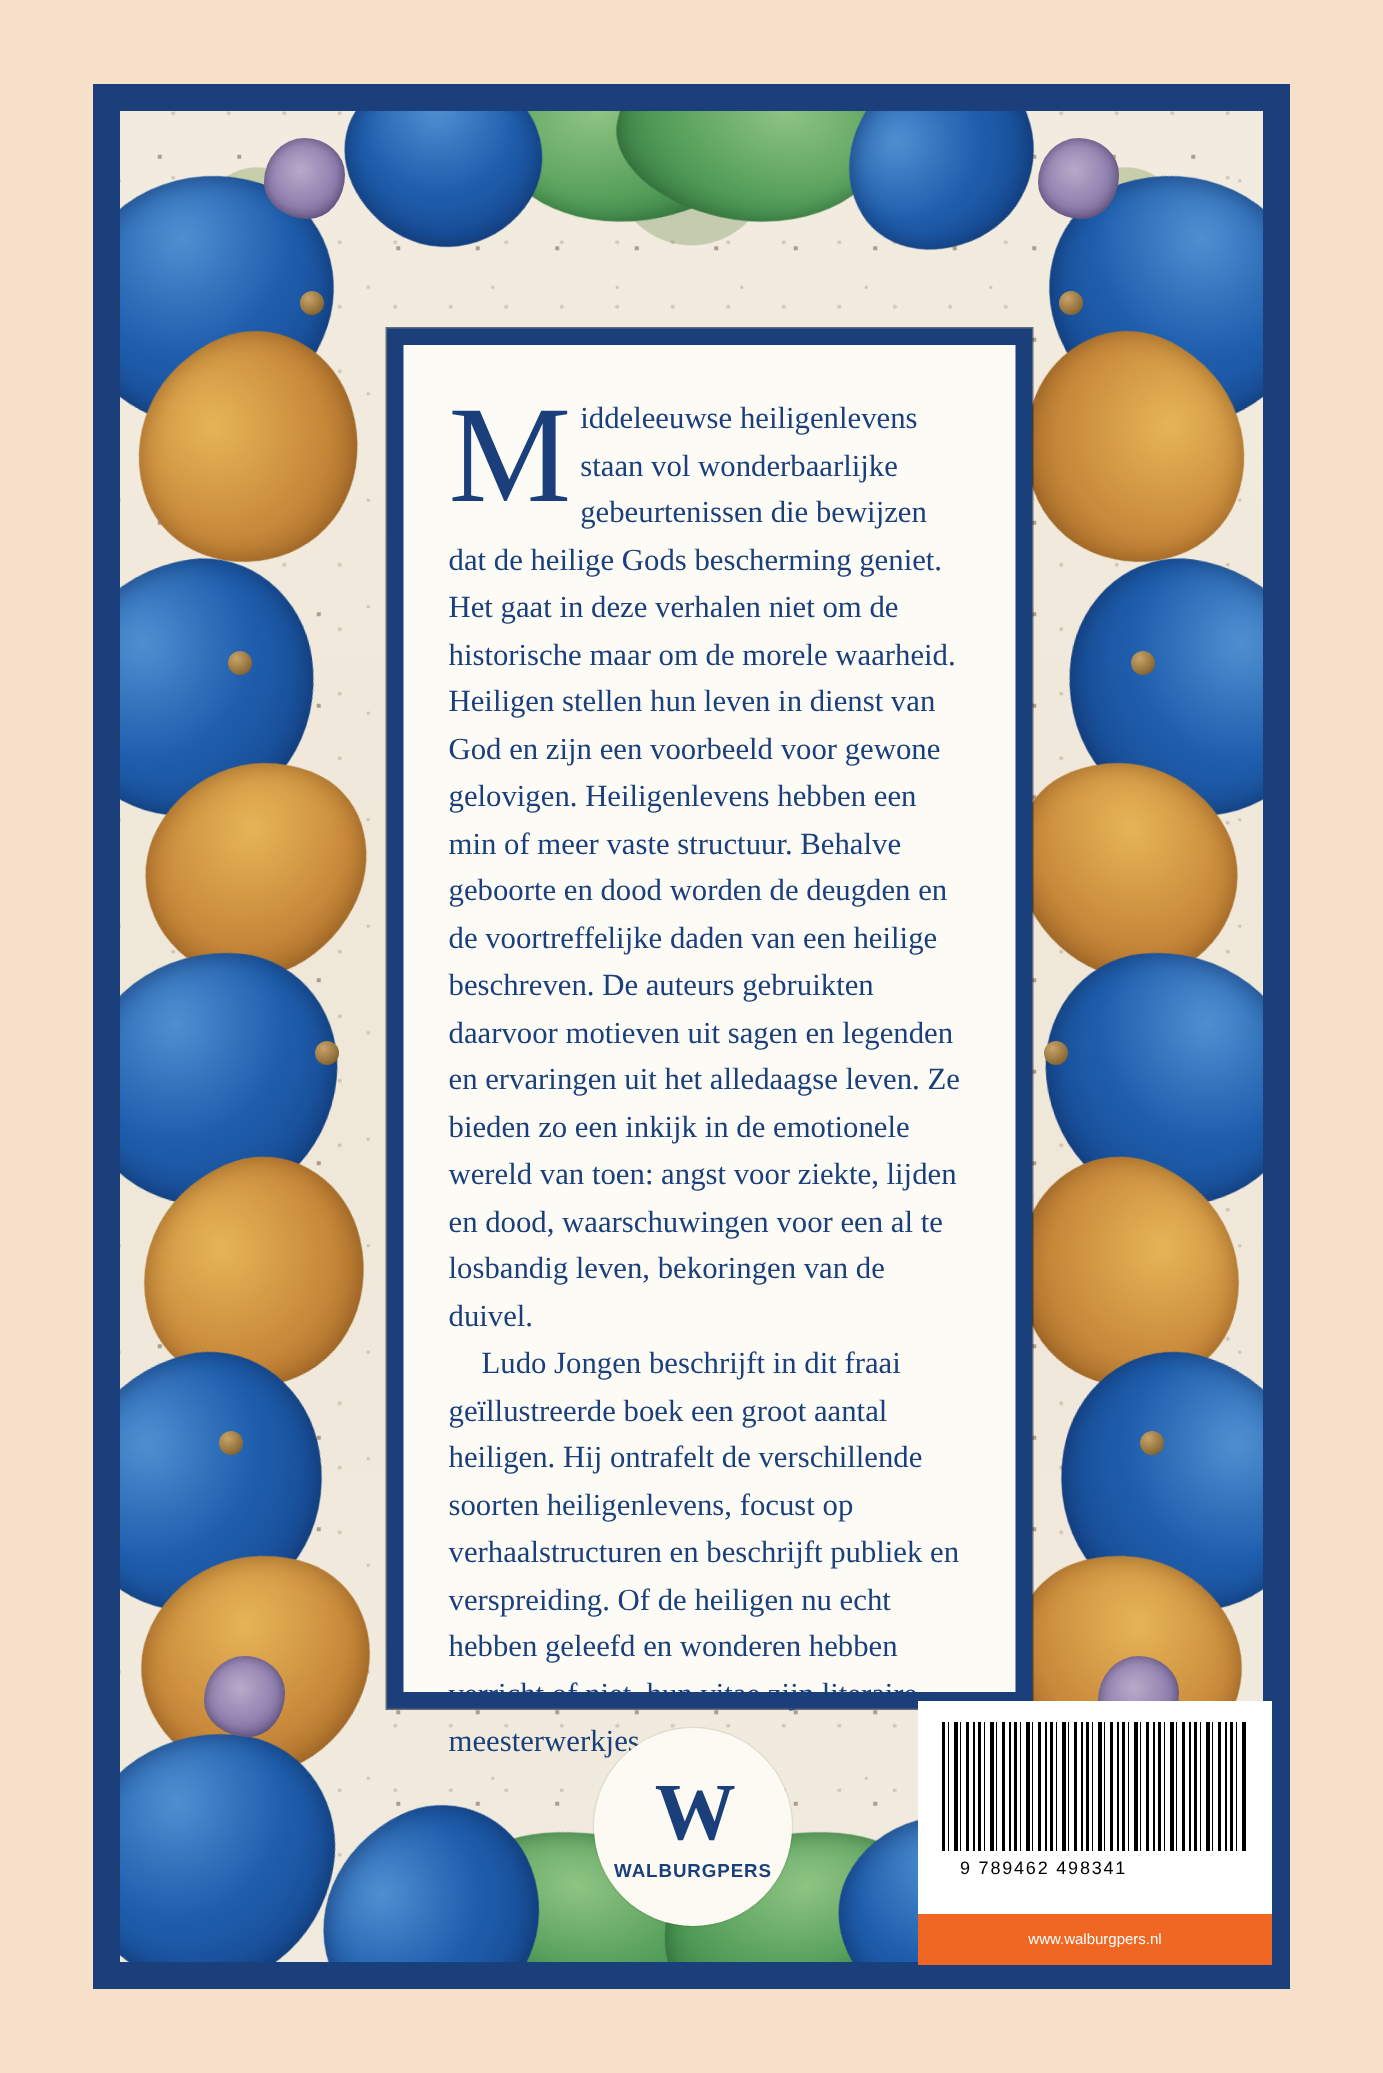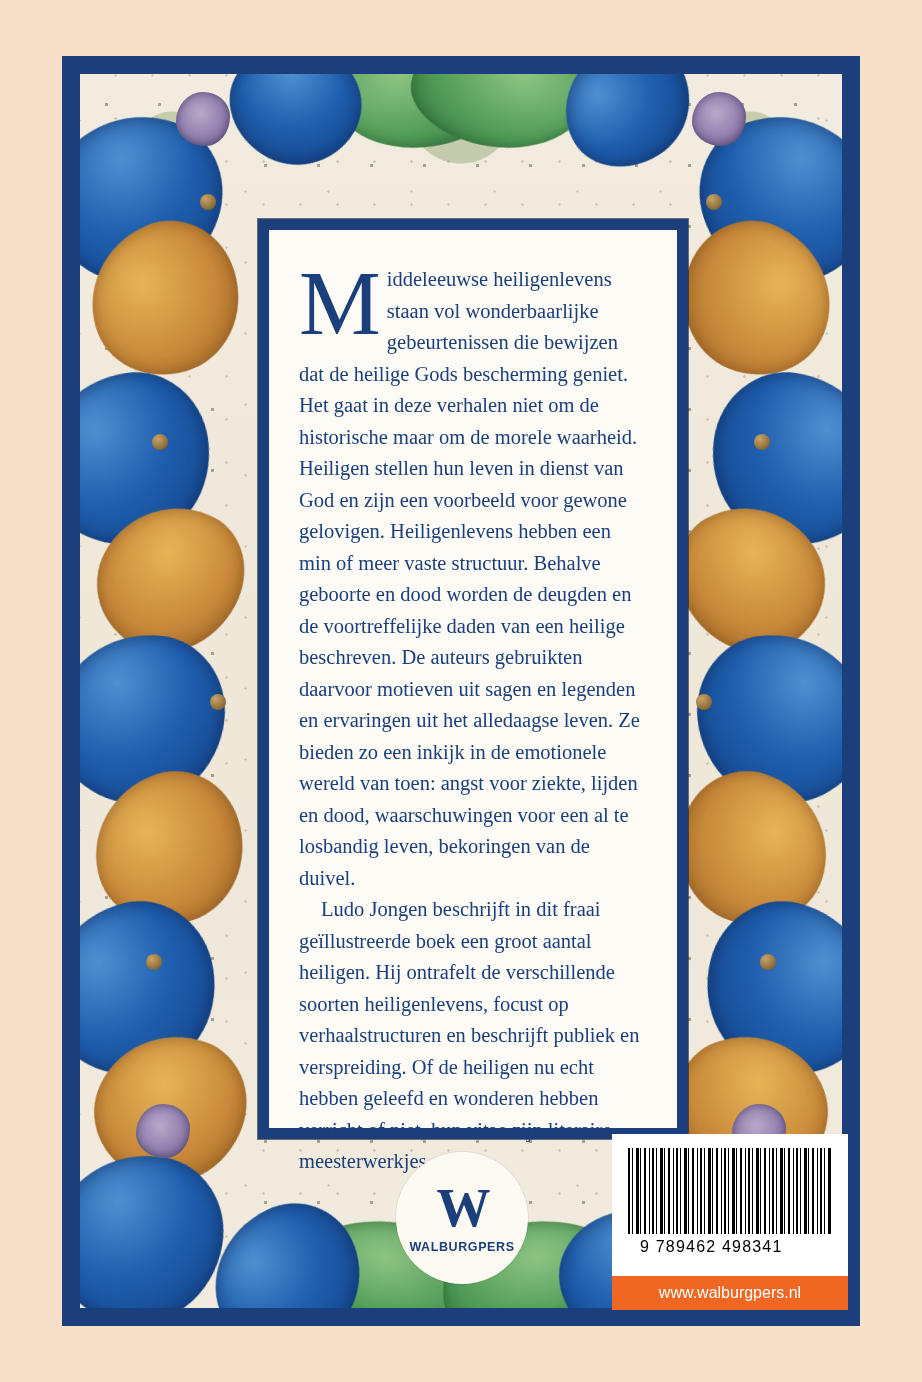--- a/index.html
+++ b/index.html
@@ -190,40 +190,40 @@
       #000 0px, #000 2px, #fff 2px, #fff 4px,
       #000 4px, #000 5px, #fff 5px, #fff 8px,
       #000 8px, #000 11px, #fff 11px, #fff 12px,
       #000 12px, #000 13px, #fff 13px, #fff 16px,
       #000 16px, #000 18px, #fff 18px, #fff 21px,
       #000 21px, #000 22px, #fff 22px, #fff 24px
     );
   }
   .isbn-digits {
     font-family: "Liberation Sans", sans-serif;
-    font-size: 16px;
+    font-size: 12px;
     letter-spacing: 1.2px;
     color: #000;
     padding: 4px 12px 0 12px;
     white-space: nowrap;
   }
   .url-bar {
     position: absolute;
     left: 0;
     bottom: 0;
     width: 100%;
     height: 34px;
     background: #ef6722;
     display: flex;
     align-items: center;
     justify-content: center;
   }
   .url-bar span {
     font-family: "Liberation Sans", sans-serif;
-    font-size: 16px;
+    font-size: 10px;
     color: #ffffff;
   }
 </style>
 </head>
 <body>
 
 <div id="book-back-cover">
 
   <div class="cover-frame">
     <div class="illumination">

